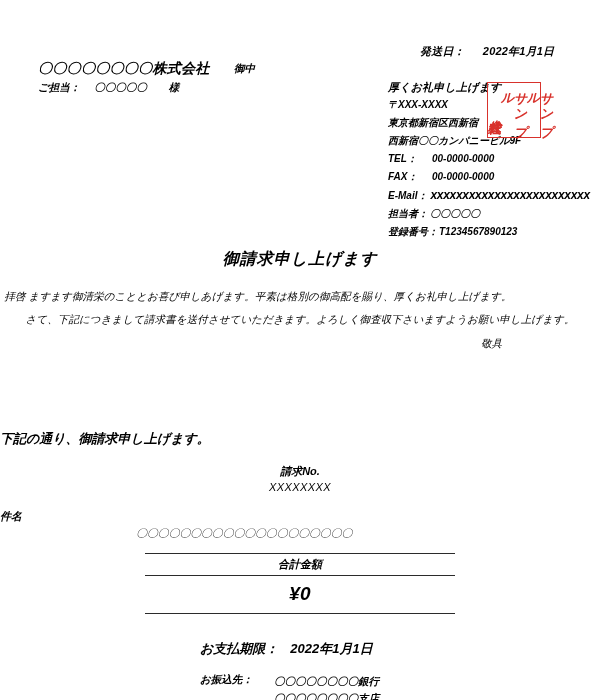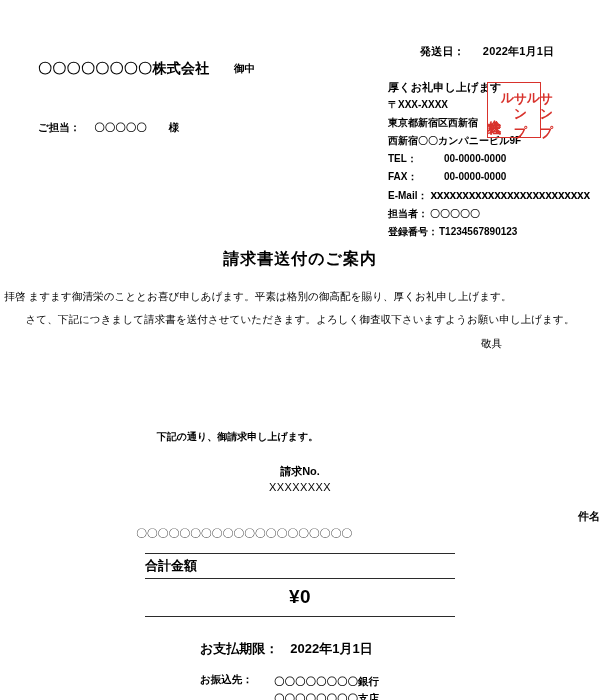--- a/index.html
+++ b/index.html
@@ -13,20 +13,21 @@
     position: relative;
     font-family: "Liberation Sans", "DejaVu Sans", sans-serif;
     color: #000000;
     overflow: hidden;
   }
   .page {
     position: absolute;
     inset: 0;
     width: 600px;
     height: 700px;
+    font-style: italic;
   }
   .abs { position: absolute; }
 
   
   #issue-date {
     top: 44px;
     left: 420px;
     width: 160px;
     font-size: 11px;
     font-weight: bold;
@@ -49,21 +50,21 @@
     font-size: 10.5px;
     font-weight: bold;
   }
   #recipient-contact-row {
     top: 81px;
     left: 38px;
     font-size: 10.5px;
     font-weight: bold;
     white-space: nowrap;
   }
-  #recipient-contact-row .lbl { display: inline-block; margin-top: 40px; }
+  #recipient-contact-row .lbl { display: inline-block; }
   #recipient-contact-row .val { display: inline-block; margin-left: 14px; }
   #recipient-contact-row .sama { display: inline-block; margin-left: 22px; }
 
   
   #sender-block {
     top: 78px;
     left: 388px;
     width: 200px;
     font-size: 10px;
     font-weight: bold;
@@ -72,21 +73,21 @@
   #sender-block .sender-name {
     font-size: 11px;
     font-weight: bold;
     letter-spacing: 0.2px;
   }
   #sender-block .row { white-space: nowrap; }
   #sender-block .kv .k {
     display: inline-block;
     width: 44px;
   }
-  #sender-block .kv .v { font-weight: bold; margin-left: 12px; }
+  #sender-block .kv .v { font-weight: bold; }
   #sender-block .email .k { display: inline-block; }
   #sender-block .email .v {
     font-size: 12px;
     letter-spacing: -0.3px;
     margin-left: 3px;
   }
   #sender-block .tanto .k { display: inline-block; }
   #sender-block .tanto .v { margin-left: 2px; }
   #sender-block .reg .v { margin-left: 1px; }
 
@@ -152,22 +153,22 @@
     box-sizing: border-box;
     font-size: 10.5px;
     margin-top: 12px;
   }
 
   
   #statement-line {
     top: 430px;
     left: 0;
     width: 475px;
-    text-align: center;
-    font-size: 10px;
+    text-align: left;
+    font-size: 13px;
     font-weight: bold;
   }
   #invoice-no-label {
     top: 464px;
     left: 0;
     width: 600px;
     text-align: center;
     font-size: 11px;
     font-weight: bold;
   }
@@ -176,21 +177,21 @@
     left: 0;
     width: 600px;
     text-align: center;
     font-size: 11px;
     letter-spacing: 0.4px;
   }
   #subject-label {
     top: 509px;
     left: 0;
     width: 600px;
-    text-align: right;
+    text-align: left;
     font-size: 11px;
     font-weight: bold;
   }
   #subject-value {
     top: 526px;
     left: 0;
     width: 488px;
     text-align: center;
     font-size: 11px;
     letter-spacing: -0.2px;
@@ -200,22 +201,22 @@
   #total-section {
     top: 553px;
     left: 145px;
     width: 310px;
   }
   .hrule {
     height: 0;
     border-top: 1.4px solid #2b2b2b;
   }
   #total-label {
-    text-align: left;
-    font-size: 13px;
+    text-align: center;
+    font-size: 11px;
     font-weight: bold;
     padding: 3px 0 3px;
   }
   #total-amount {
     text-align: center;
     font-size: 19px;
     font-weight: bold;
     padding: 7px 0 8px;
     letter-spacing: 0.5px;
   }
@@ -285,21 +286,21 @@
       <span class="k">登録番号：</span><span class="v">T1234567890123</span>
     </div>
   </div>
 
   <div class="abs" id="company-stamp">
     <div class="stamp-col">サンプル</div>
     <div class="stamp-col">サンプル</div>
     <div class="stamp-col">株式会社</div>
   </div>
 
-  <div class="abs" id="document-title">請求書送付のご案内</div>
+  <div class="abs" id="document-title">御請求申し上げます</div>
 
   <div class="abs" id="greeting-line-1">拝啓 ますます御清栄のこととお喜び申しあげます。平素は格別の御高配を賜り、厚くお礼申し上げます。</div>
   <div class="abs" id="greeting-line-2">さて、下記につきまして請求書を送付させていただきます。よろしく御査収下さいますようお願い申し上げます。</div>
   <div class="abs" id="closing-salutation">敬具</div>
 
   <div class="abs" id="statement-line">下記の通り、御請求申し上げます。</div>
   <div class="abs" id="invoice-no-value">XXXXXXXX</div>
   <div class="abs" id="invoice-no-label">請求No.</div>
   <div class="abs" id="subject-label">件名</div>
   <div class="abs" id="subject-value">〇〇〇〇〇〇〇〇〇〇〇〇〇〇〇〇〇〇〇〇</div>

